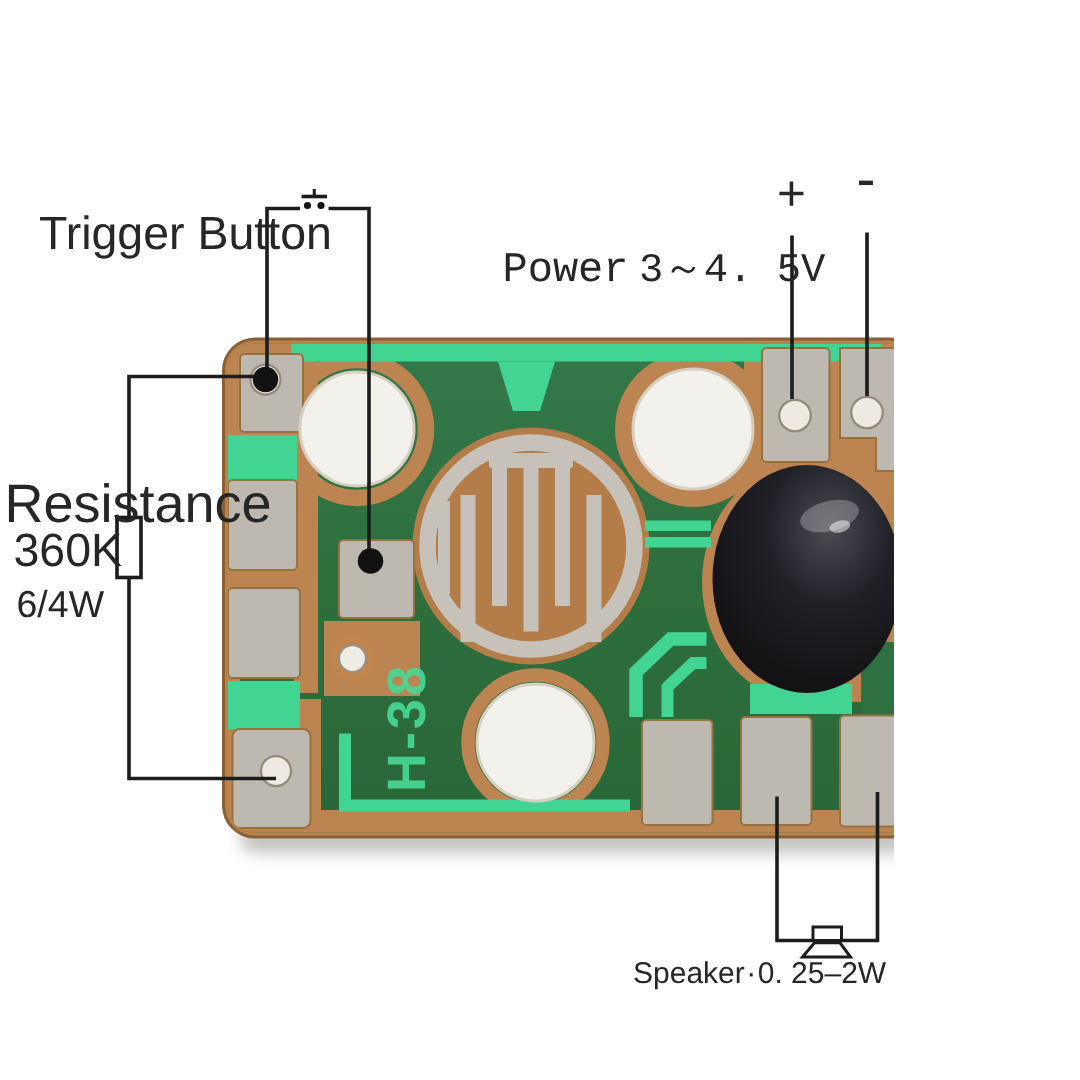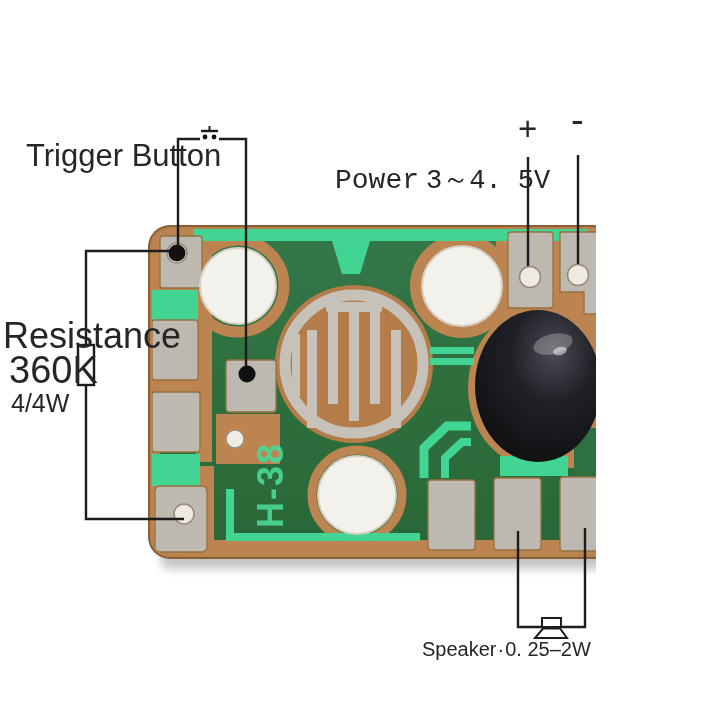--- a/index.html
+++ b/index.html
@@ -8,21 +8,21 @@
     font-family:"Liberation Sans",sans-serif;color:#262626;
   }
   .stage svg{position:absolute;left:0;top:0;}
   .lbl{position:absolute;white-space:nowrap;line-height:1.05;color:#262626;}
   .lbl-trigger{left:26px;top:140px;font-size:31px;}
   .lbl-power{left:335px;top:166px;font-size:28px;font-family:Liberation Mono, monospace;}
   .lbl-power .val{font-size:27px;margin-left:7px;}
   .lbl-plus{left:518px;top:112px;font-size:33px;font-weight:500;}
   .lbl-minus{left:571px;top:101px;font-size:38px;font-weight:500;}
   .lbl-resistance{left:3px;top:317px;font-size:36px;}
-  .lbl-rvalue{left:9px;top:351px;font-size:38px;}
+  .lbl-rvalue{left:9px;top:351px;font-size:31px;}
   .lbl-rrating{left:11px;top:390px;font-size:25px;}
   .lbl-speaker{left:422px;top:639px;font-size:20px;}
   .lbl-speaker .sep{margin:0 1px;}
   .lbl-h38{
     left:211px;top:466px;width:120px;height:38px;
     transform:rotate(-90deg);transform-origin:center center;
     font-size:36px;font-weight:600;letter-spacing:2px;
     color:#49d795;text-align:center;opacity:.92;
   }
 </style>
@@ -180,18 +180,18 @@
 
   <div class="lbl lbl-trigger">Trigger Button</div>
 
   <div class="lbl lbl-power"><span>Power</span><span class="val">3～4. 5V</span></div>
 
   <div class="lbl lbl-plus">+</div>
   <div class="lbl lbl-minus">-</div>
 
   <div class="lbl lbl-resistance">Resistance</div>
   <div class="lbl lbl-rvalue">360K</div>
-  <div class="lbl lbl-rrating">4/4W</div>
+  <div class="lbl lbl-rrating">6/4W</div>
 
   <div class="lbl lbl-speaker"><span>Speaker</span><span class="sep">·</span><span>0. 25–2W</span></div>
 
   <div class="lbl lbl-h38">H-38</div>
 </div>
 
 </body></html>

